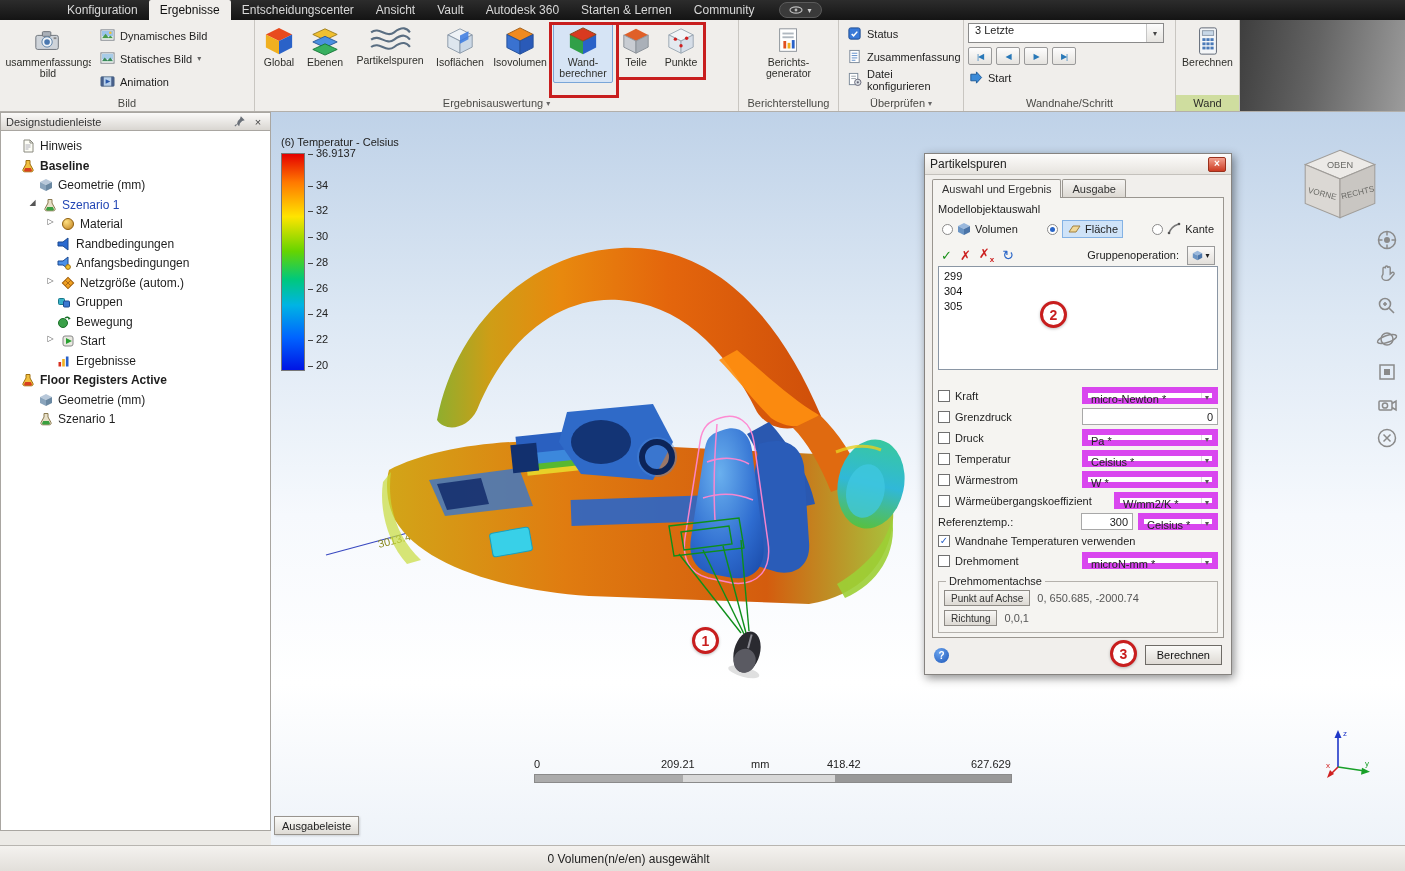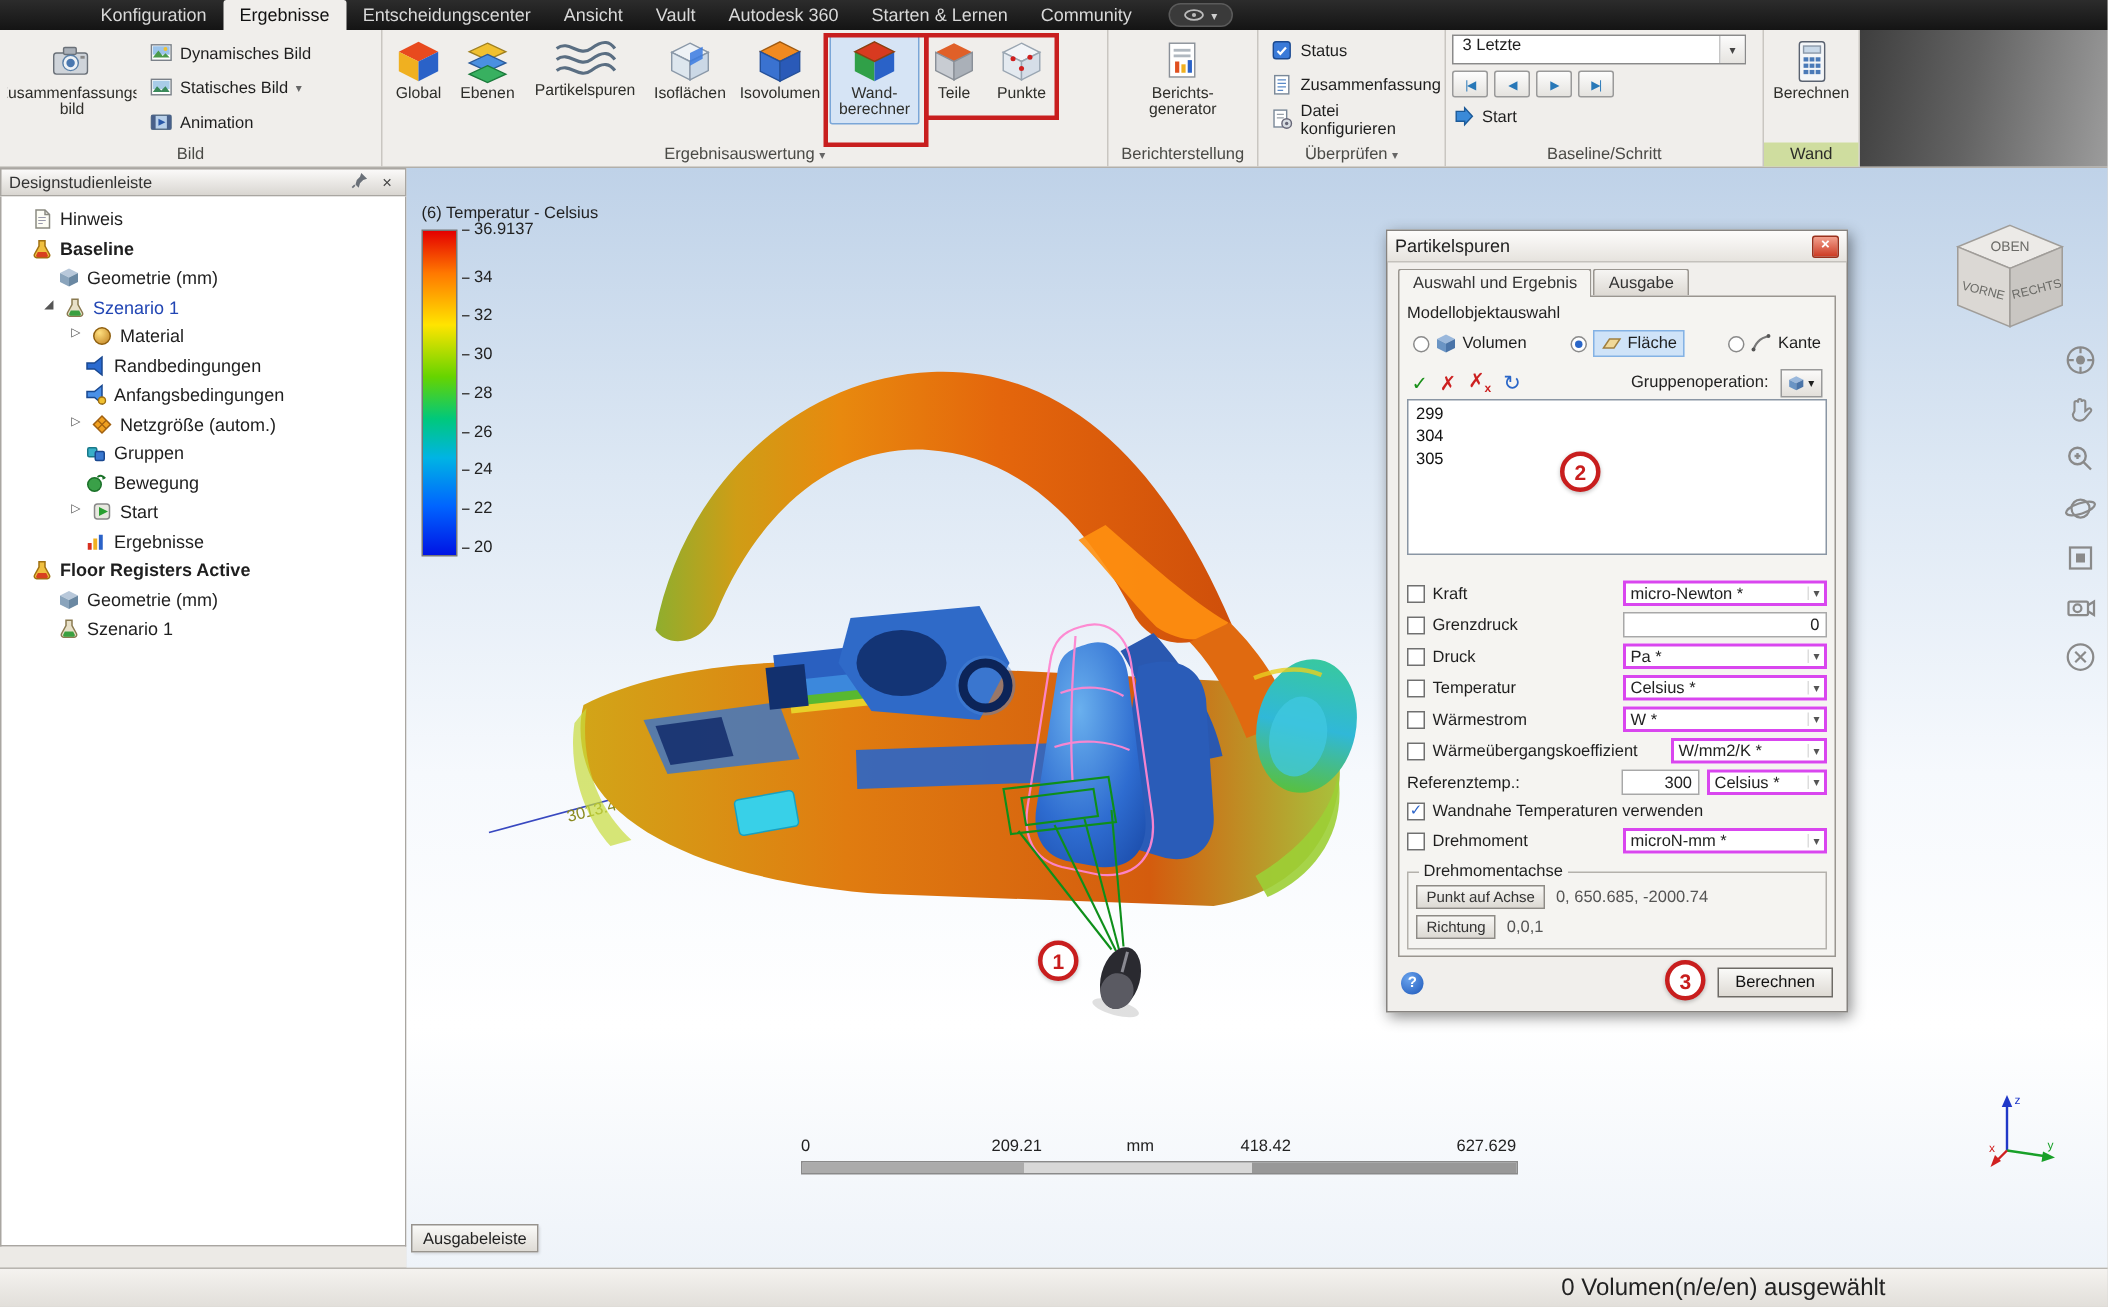--- a/index.html
+++ b/index.html
@@ -77,36 +77,36 @@
 .radio.on::after{content:"";position:absolute;inset:2px;border-radius:50%;background:#2a66c8}
 .iicon{width:14px;height:14px;flex:none}
 .toolrow{display:flex;align-items:center;gap:8px;height:25px;padding:0 3px}
 .ticn{font-size:13px;font-weight:bold;line-height:1}
 .grpop{margin-left:auto;color:#222}
 .grpbtn{width:28px;height:19px;border:1px solid #9a9a9a;background:linear-gradient(#fbfaf9,#e2dfda);display:flex;align-items:center;justify-content:center;gap:2px}
 .listbox{height:104px;flex:none;background:#fff;border:1px solid #8a96a4;padding:2px 5px;line-height:15px;color:#111;overflow:hidden;margin-bottom:15px}
 .qrow{display:flex;align-items:center;gap:5px;height:21px;flex:none}
 .cb{width:12px;height:12px;border:1px solid #707070;background:#fff;flex:none;display:grid;place-items:center;font-size:10px;color:#2a62c8;line-height:1}
 .qlabel{flex:1;white-space:nowrap;overflow:hidden}
-.dsel{width:136px;height:17px;background:#fff;border:2px solid #d946ef;display:flex;align-items:center;padding:0 3px;flex:none;color:#222}
+.dsel{width:136px;height:17px;background:#fff;border:6px solid #d946ef;display:flex;padding:0 3px;flex:none;color:#222}
 .dsel .ar{margin-left:auto;font-size:8px;color:#555;border-left:1px solid #ddd;padding-left:3px}
 .dsel.narrow{width:104px}
 .dsel.small{width:80px}
 .dinput{width:136px;height:17px;background:#fff;border:1px solid #a8a8a8;display:flex;align-items:center;justify-content:flex-end;padding:0 4px;flex:none;color:#222}
 .dinput.small{width:52px;margin-left:auto}
 .axisbox{border:1px solid #b4b1ac;margin-top:4px;padding:1px 5px 4px}
 .axisbox legend{font-size:11px;padding:0 3px;margin-left:2px;color:#222}
 .axisrow{display:flex;align-items:center;gap:7px;height:20px}
 .abtn{height:16px;padding:0 6px;border:1px solid #8e8b86;background:linear-gradient(#f8f7f5,#dcd9d3);font-size:10px;color:#333;display:flex;align-items:center;white-space:nowrap}
 .aval{color:#555;white-space:nowrap}
 .dfooter{flex:none;display:flex;align-items:center;padding:7px 9px 9px}
 .helpicn{width:15px;height:15px;border-radius:50%;background:radial-gradient(circle at 35% 30%,#6aa4ee,#1c56b8);color:#fff;font-size:10px;font-weight:bold;display:grid;place-items:center}
 .calcbtn{margin-left:auto;height:20px;padding:0 11px;border:1px solid #6e6b66;background:linear-gradient(#fafaf8,#dedad4);font-size:11px;color:#111;display:flex;align-items:center}
 
-.statusbar{height:26px;flex:none;background:linear-gradient(#f4f2ef,#e2dfda);border-top:1px solid #b8b5b0;display:flex;align-items:center;justify-content:flex-end;padding-right:148px;font-size:16px;color:#222}
+.statusbar{height:26px;flex:none;background:linear-gradient(#f4f2ef,#e2dfda);border-top:1px solid #b8b5b0;display:flex;align-items:center;justify-content:center;padding-right:148px;font-size:12px;color:#222}
 </style>
 </head>
 <body>
 
 <div class="app">
 
   <div class="menubar">
     <div class="mtab">Konfiguration</div>
     <div class="mtab active">Ergebnisse</div>
     <div class="mtab">Entscheidungscenter</div>
@@ -317,21 +317,21 @@
           <div class="pbtn">▶|</div>
         </div>
         <div class="rrow" style="padding-left:0;margin-top:2px">
           <span class="ricon15"><svg viewBox="0 0 16 16">
                 <polygon points="3,4.5 9,4.5 9,2 14.5,8 9,14 9,11.5 3,11.5" fill="#3a8ad8" stroke="#1c5a98"></polygon>
               </svg></span>
           <span>Start</span>
         </div>
       </div>
       <div class="rglabel">
-          <span>Baseline/Schritt</span>
+          <span>Wandnahe/Schritt</span>
         </div>
     </div>
 
     <div class="rgroup" style="width:64px">
       <div class="rcontent" style="justify-content:center">
         <div class="rbtn" style="width:58px">
           <span class="ricon28"><svg viewBox="0 0 32 32">
                 <rect x="7" y="2" width="18" height="28" rx="2" fill="#f4f6f8" stroke="#5a6270"></rect>
                 <rect x="10" y="5" width="12" height="5" fill="#c8d8e8" stroke="#8a98a8"></rect>
                 <g fill="#4a7ab8">

